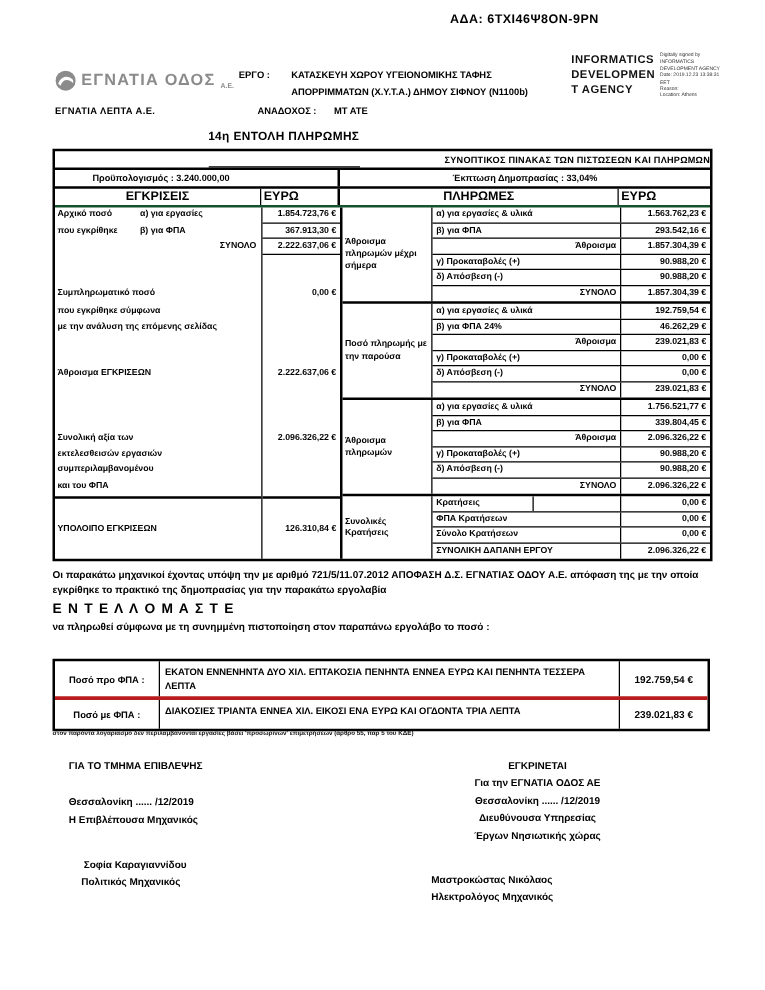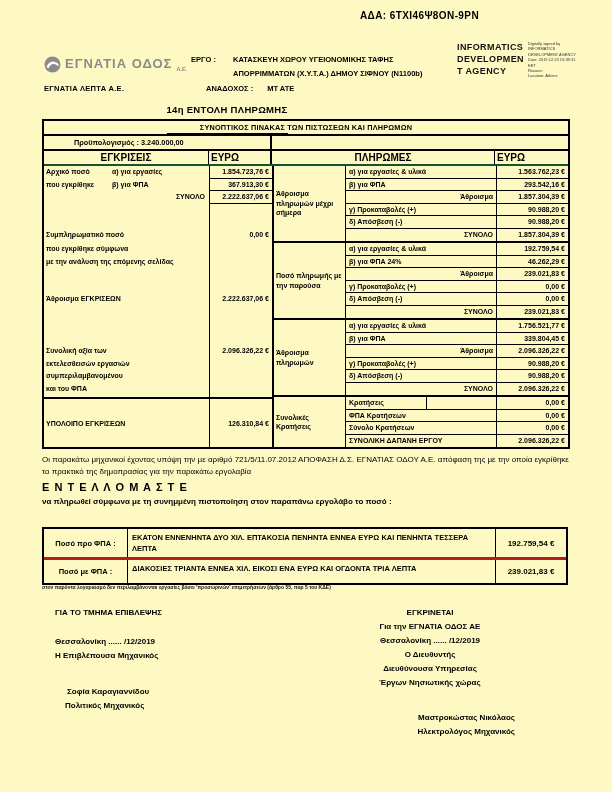--- a/index.html
+++ b/index.html
@@ -1,16 +1,16 @@
 <!DOCTYPE html>
 <html><head>
 <meta charset="utf-8">
 <style>
   html,body{margin:0;padding:0;background:#e8e8e8}
-  .page{position:relative;width:612px;height:792px;background:#fef9c3;margin:0 auto;
+  .page{position:relative;width:612px;height:792px;background:#ffffff;margin:0 auto;
         font-family:"Liberation Sans",sans-serif;color:#000;overflow:hidden}
   .abs{position:absolute}
 
   
   .ada{left:360px;top:10px;width:120px;font-size:10px;font-weight:bold;letter-spacing:.4px;white-space:nowrap}
   .logo{left:44px;top:56px;display:flex;gap:4px}
   .logo-text{font-size:13px;font-weight:bold;color:#8b8b8b;letter-spacing:1px;white-space:nowrap}
   .logo-suffix{font-size:5.5px;color:#8b8b8b;font-weight:bold;align-self:flex-end;margin-bottom:1px}
   .company{left:44px;top:84px;font-size:7.5px;font-weight:bold;letter-spacing:.3px}
   .project{left:191px;top:53px;display:flex;font-size:7.5px;font-weight:bold;line-height:14px}
@@ -18,21 +18,21 @@
   .project .plines{white-space:nowrap}
   .contractor{left:206px;top:84px;font-size:7.5px;font-weight:bold;display:flex;gap:14px;white-space:nowrap}
   .stamp{left:457px;top:41px;display:flex;gap:4px}
   .stamp-agency{font-size:9px;font-weight:bold;line-height:12px;color:#111;letter-spacing:.4px;white-space:nowrap}
   .stamp-sig{font-size:4px;line-height:5.4px;color:#333;white-space:nowrap}
   .doc-title{left:147px;top:104px;width:160px;text-align:center;font-size:9.5px;font-weight:bold}
   .doc-title span{border-bottom:1.5px solid #000;padding-bottom:18px;letter-spacing:.3px}
 
   
   .sumtable{left:42px;top:119px;width:528px;border:2px solid #000;box-sizing:border-box;font-weight:bold}
-  .trow-title{height:13px;line-height:13px;border-bottom:2px solid #000;text-align:center;font-size:7.3px;letter-spacing:.2px}
+  .trow-title{height:13px;line-height:13px;border-bottom:2px solid #000;text-align:right;font-size:7.3px;letter-spacing:.2px}
   .trow-budget{display:flex;height:13px;line-height:13px;border-bottom:2px solid #000;font-size:7.3px}
   .tb-left{width:228px;border-right:2px solid #000;text-align:left;padding-left:30px;box-sizing:border-box}
   .tb-right{flex:1;text-align:center}
   .trow-head{display:flex;height:13px;line-height:13px;border-bottom:2px solid #14532d;font-size:10px}
   .th1{width:165px;border-right:1px solid #000;text-align:center;box-sizing:border-box}
   .th2{width:63px;border-right:2px solid #000;padding-left:2px;box-sizing:border-box}
   .th3{width:223px;border-right:1px solid #000;text-align:center;box-sizing:border-box}
   .th4{flex:1;padding-left:2px}
   .tbody{display:flex;height:281px;font-size:7px}
   .paneA{width:165px;position:relative}
@@ -50,40 +50,40 @@
   .pglabel{width:72px;border-right:1px solid #000;display:flex;align-items:center;padding:0 2px;line-height:9.5px;box-sizing:border-box}
   .pgrows{flex:1;display:flex;flex-direction:column}
   .prow{display:flex;height:12.5px;line-height:11.8px;border-bottom:1px solid #000;box-sizing:border-box}
   .prow:last-child{border-bottom:none}
   .plab{flex:1;padding:0 3px;border-right:1px solid #000;white-space:nowrap;overflow:hidden;box-sizing:border-box}
   .plab.ar{text-align:right}
   .pdiv{display:inline-block;width:54%;border-right:1px solid #000;height:100%;box-sizing:border-box}
   .pval{width:71px;text-align:right;padding-right:3px;box-sizing:border-box}
 
   
-  .intro{left:42px;top:454px;width:527px;font-size:8px;font-weight:normal;line-height:11.5px}
+  .intro{left:42px;top:454px;width:527px;font-size:8px;font-weight:bold;line-height:11.5px}
   .command{left:42px;top:481px;width:420px;text-align:left;font-size:11px;font-weight:bold;letter-spacing:1px}
   .payline{left:42px;top:497px;width:520px;font-size:8px;font-weight:bold}
 
   
   .amtable{left:42px;top:527px;width:526px;border:2px solid #000;box-sizing:border-box;font-size:7.5px;font-weight:bold}
   .amrow{display:flex;min-height:23px;border-bottom:3px solid #b91c1c}
   .amrow:last-child{border-bottom:none}
   .amlab{width:84px;border-right:1px solid #000;display:flex;align-items:center;justify-content:center;box-sizing:border-box;text-align:center}
   .amtext{flex:1;border-right:1px solid #000;padding:4px 4px 3px 4px;line-height:10.5px;box-sizing:border-box}
   .amval{width:70px;display:flex;align-items:center;justify-content:center;font-size:8px;box-sizing:border-box}
   .footnote{left:42px;top:584px;width:420px;font-size:5px;color:#111;font-weight:bold;white-space:nowrap}
 
   
   .sig-left{left:55px;top:606px;width:175px;font-size:8px;font-weight:bold;line-height:14px}
   .sig-left .name{margin-top:22px;padding-left:12px}
   .sig-left .prof{padding-left:10px}
   .sig-left .date{margin-top:15px}
   .sig-right{left:345px;top:606px;width:170px;font-size:8px;font-weight:bold;line-height:14px;text-align:center}
-  .sig-right .la{text-align:right}
+  .sig-right .la{text-align:left}
   .sig-right .name{margin-top:21px}
 </style>
 </head>
 <body>
 
 <div class="page">
 
   <div class="abs ada">ΑΔΑ: 6ΤΧΙ46Ψ8ΟΝ-9ΡΝ</div>
 
   <div class="abs logo">
@@ -128,20 +128,21 @@
   </div>
 
   <div class="abs doc-title">
     <span>14η ΕΝΤΟΛΗ ΠΛΗΡΩΜΗΣ</span>
   </div>
 
   <div class="abs sumtable">
     <div class="trow-title">ΣΥΝΟΠΤΙΚΟΣ ΠΙΝΑΚΑΣ ΤΩΝ ΠΙΣΤΩΣΕΩΝ ΚΑΙ ΠΛΗΡΩΜΩΝ</div>
     <div class="trow-budget">
       <div class="tb-left">Προϋπολογισμός : 3.240.000,00</div>
+      <div class="tb-right">Έκπτωση Δημοπρασίας : 33,04%</div>
     </div>
     <div class="trow-head">
       <div class="th1">ΕΓΚΡΙΣΕΙΣ</div>
       <div class="th2">ΕΥΡΩ</div>
       <div class="th3">ΠΛΗΡΩΜΕΣ</div>
       <div class="th4">ΕΥΡΩ</div>
     </div>
     <div class="tbody">
       <div class="paneA">
         <div class="asepA">ΥΠΟΛΟΙΠΟ ΕΓΚΡΙΣΕΩΝ</div>
@@ -301,19 +302,18 @@
     <div>ΓΙΑ ΤΟ ΤΜΗΜΑ ΕΠΙΒΛΕΨΗΣ</div>
     <div class="date">Θεσσαλονίκη ...... /12/2019</div>
     <div>Η Επιβλέπουσα Μηχανικός</div>
     <div class="name">Σοφία Καραγιαννίδου</div>
     <div class="prof">Πολιτικός Μηχανικός</div>
   </div>
   <div class="abs sig-right">
     <div>ΕΓΚΡΙΝΕΤΑΙ</div>
     <div>Για την ΕΓΝΑΤΙΑ ΟΔΟΣ ΑΕ</div>
     <div>Θεσσαλονίκη ...... /12/2019</div>
-    <div>Ο Διευθυντής</div>
     <div>Διευθύνουσα Υπηρεσίας</div>
     <div>Έργων Νησιωτικής  χώρας</div>
     <div class="name la">Μαστροκώστας Νικόλαος</div>
     <div class="la">Ηλεκτρολόγος Μηχανικός</div>
   </div>
 </div>
 
 </body></html>

